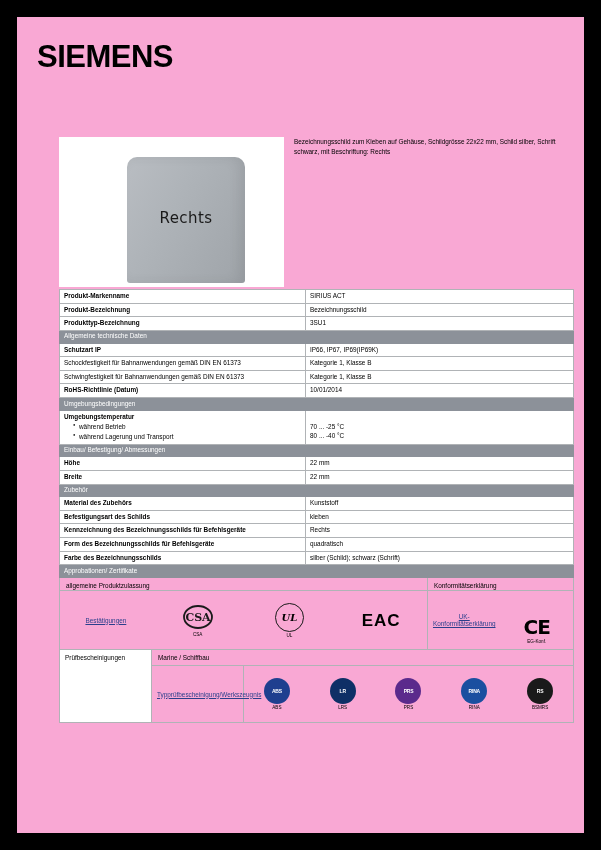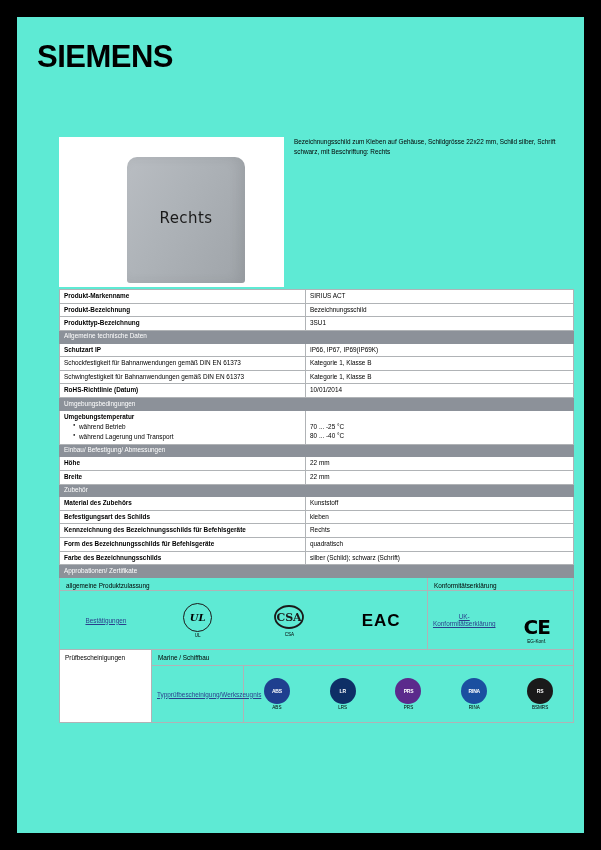--- a/index.html
+++ b/index.html
@@ -12,21 +12,21 @@
     height: 850px;
     font-family: "Liberation Sans", sans-serif;
     overflow: hidden;
   }
   .page {
     position: absolute;
     left: 17px;
     top: 17px;
     width: 567px;
     height: 816px;
-    background: #5eead4;
+    background: #f9a8d4;
     box-sizing: border-box;
   }
   .logo {
     position: absolute;
     left: 20px;
     top: 22px;
     font-size: 31px;
     font-weight: bold;
     letter-spacing: -0.5px;
     color: #000;
@@ -397,31 +397,31 @@
 
     <div class="appr-wrap">
       <div class="appr-left">
         <div class="appr-head">allgemeine Produktzulassung</div>
         <div class="appr-body">
           <div class="cert-row">
             <div class="cert-cell">
               <span class="link">Bestätigungen</span>
             </div>
             <div class="cert-cell">
-              <div class="ul-mark">UL</div>
-              <div class="sub-cap">UL</div>
-            </div>
-            <div class="cert-cell">
               <div class="csa-mark">
                 <svg width="34" height="26" viewBox="0 0 34 26">
                   <ellipse cx="17" cy="13" rx="14" ry="11" fill="none" stroke="#1a1a1a" stroke-width="1.8"></ellipse>
                   <text x="17" y="17" font-size="11" font-family="DejaVu Serif, serif" font-weight="bold" text-anchor="middle" fill="#1a1a1a">CSA</text>
                 </svg>
               </div>
               <div class="sub-cap">CSA</div>
+            </div>
+            <div class="cert-cell">
+              <div class="ul-mark">UL</div>
+              <div class="sub-cap">UL</div>
             </div>
             <div class="cert-cell">
               <div class="eac-mark">EAC</div>
             </div>
           </div>
         </div>
       </div>
       <div class="appr-right">
         <div class="appr-head">Konformitätserklärung</div>
         <div class="appr-body">

